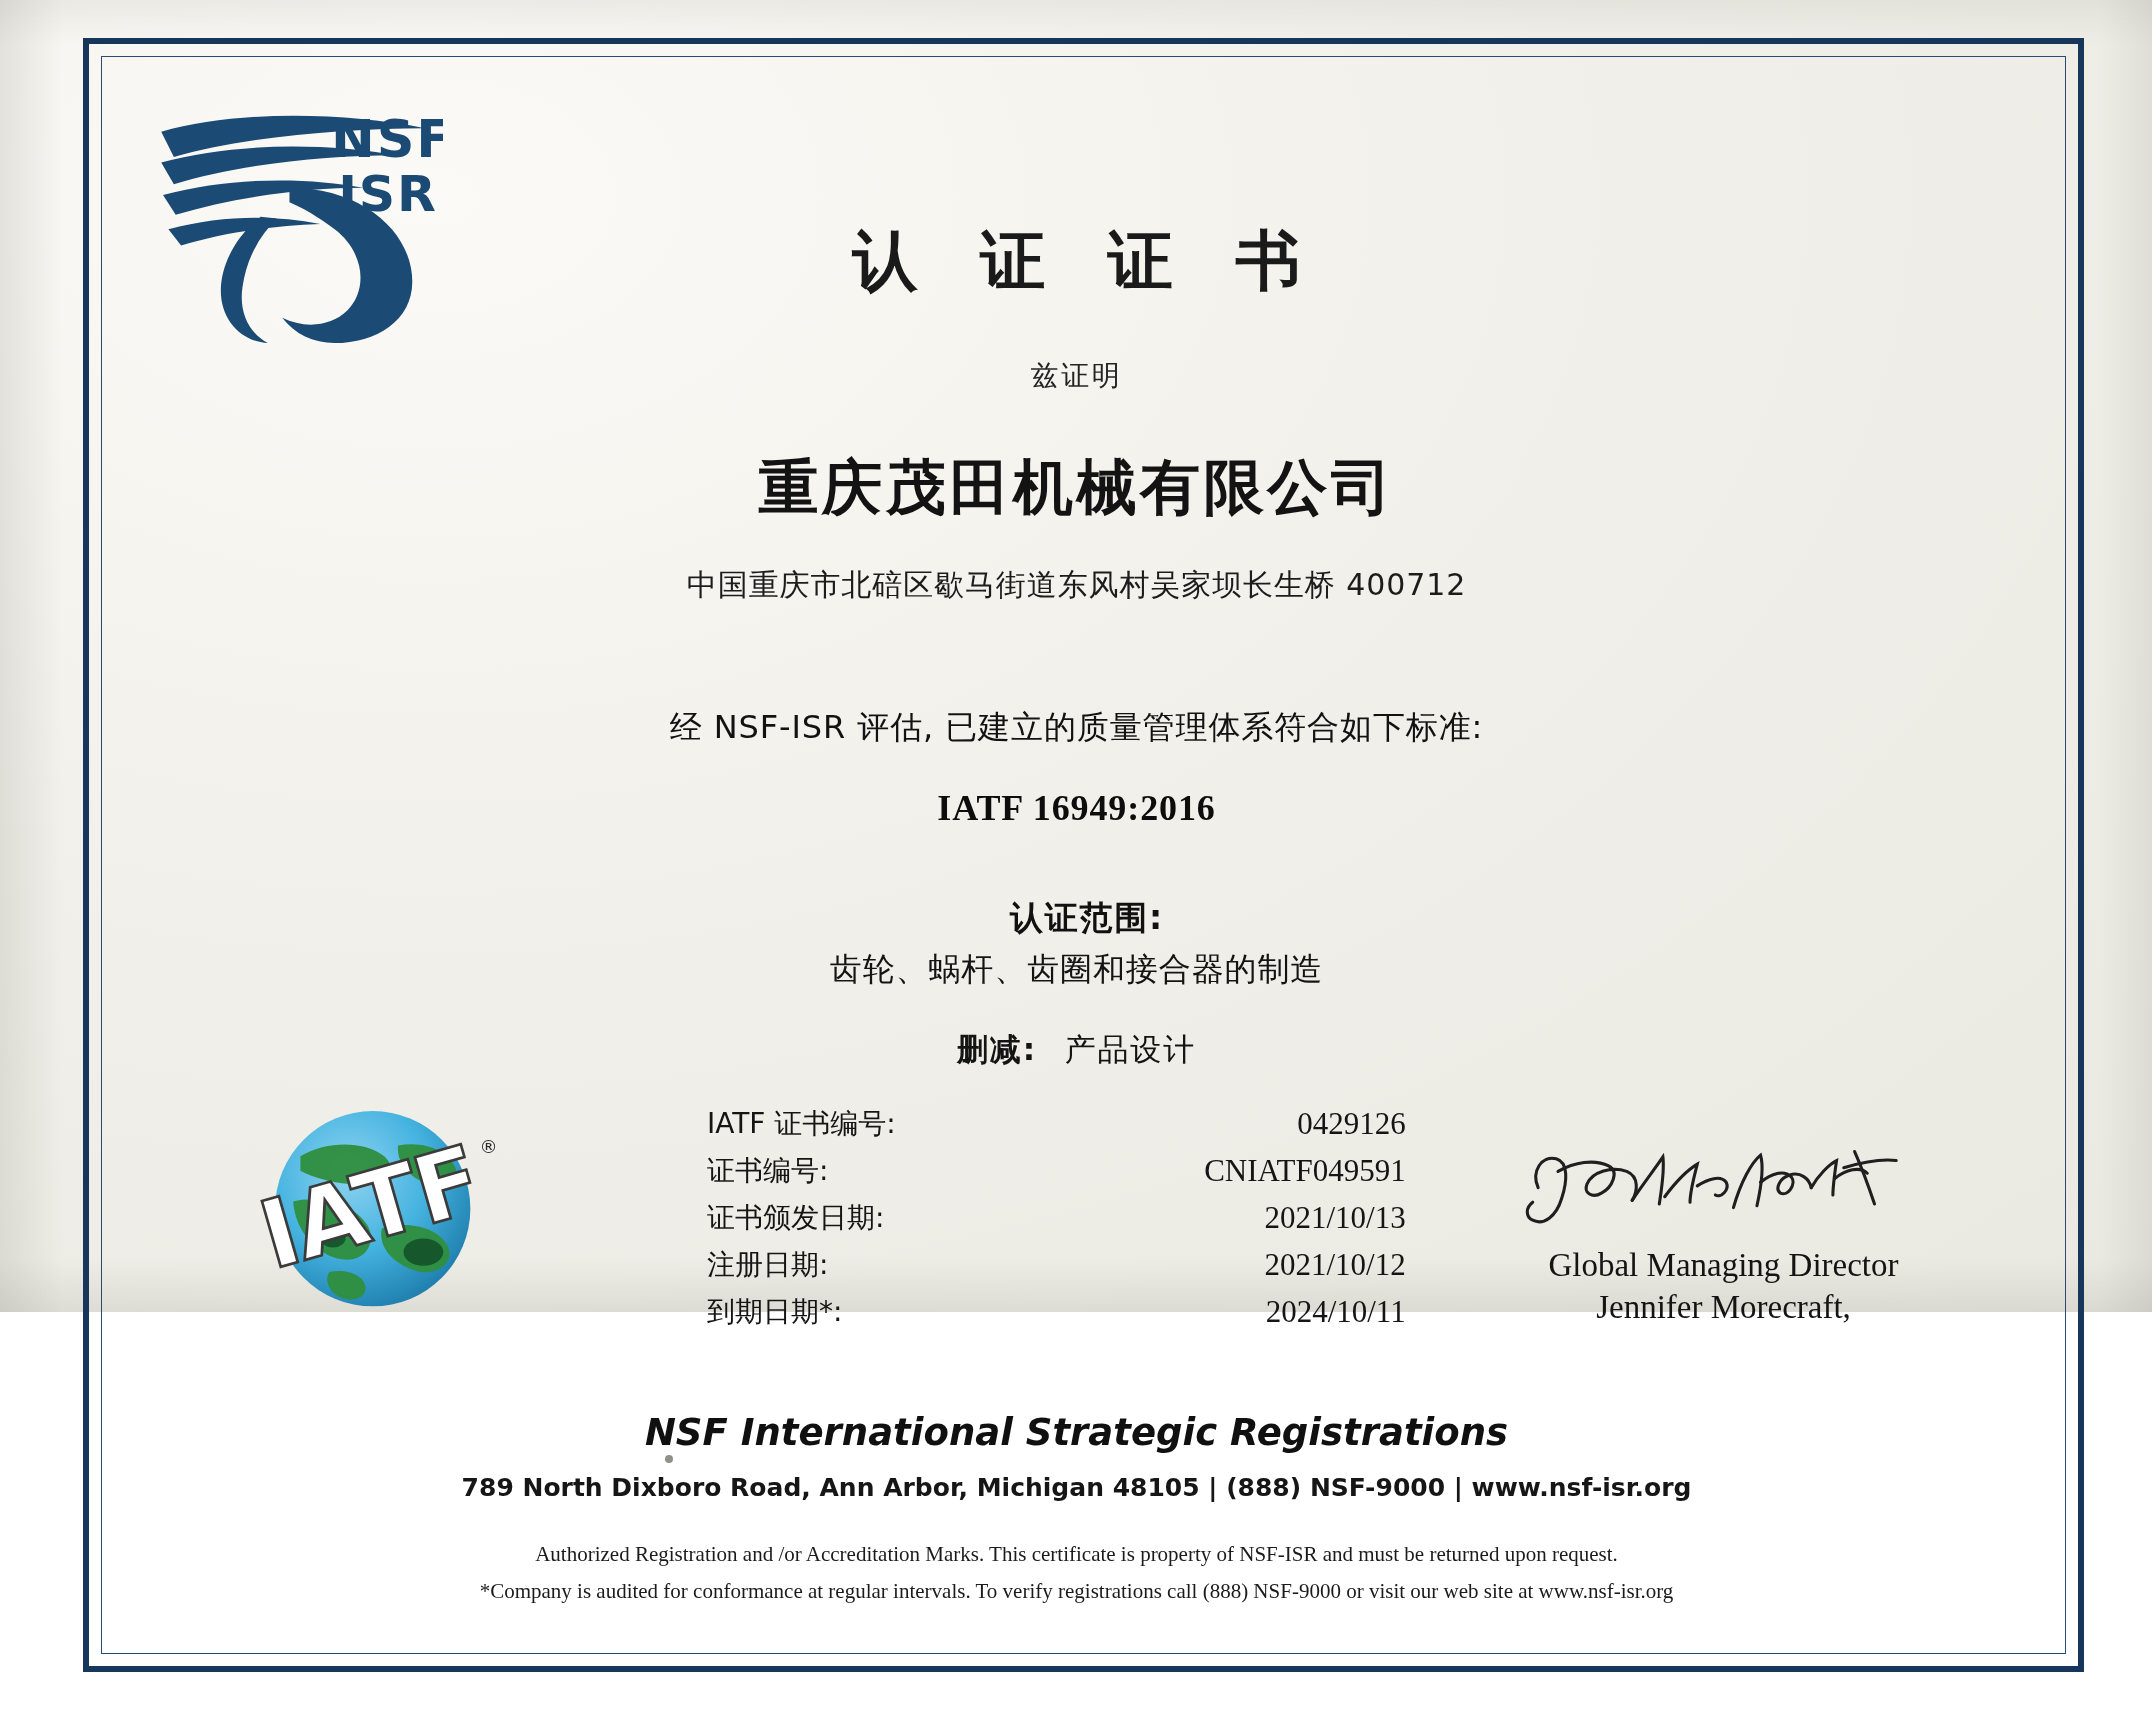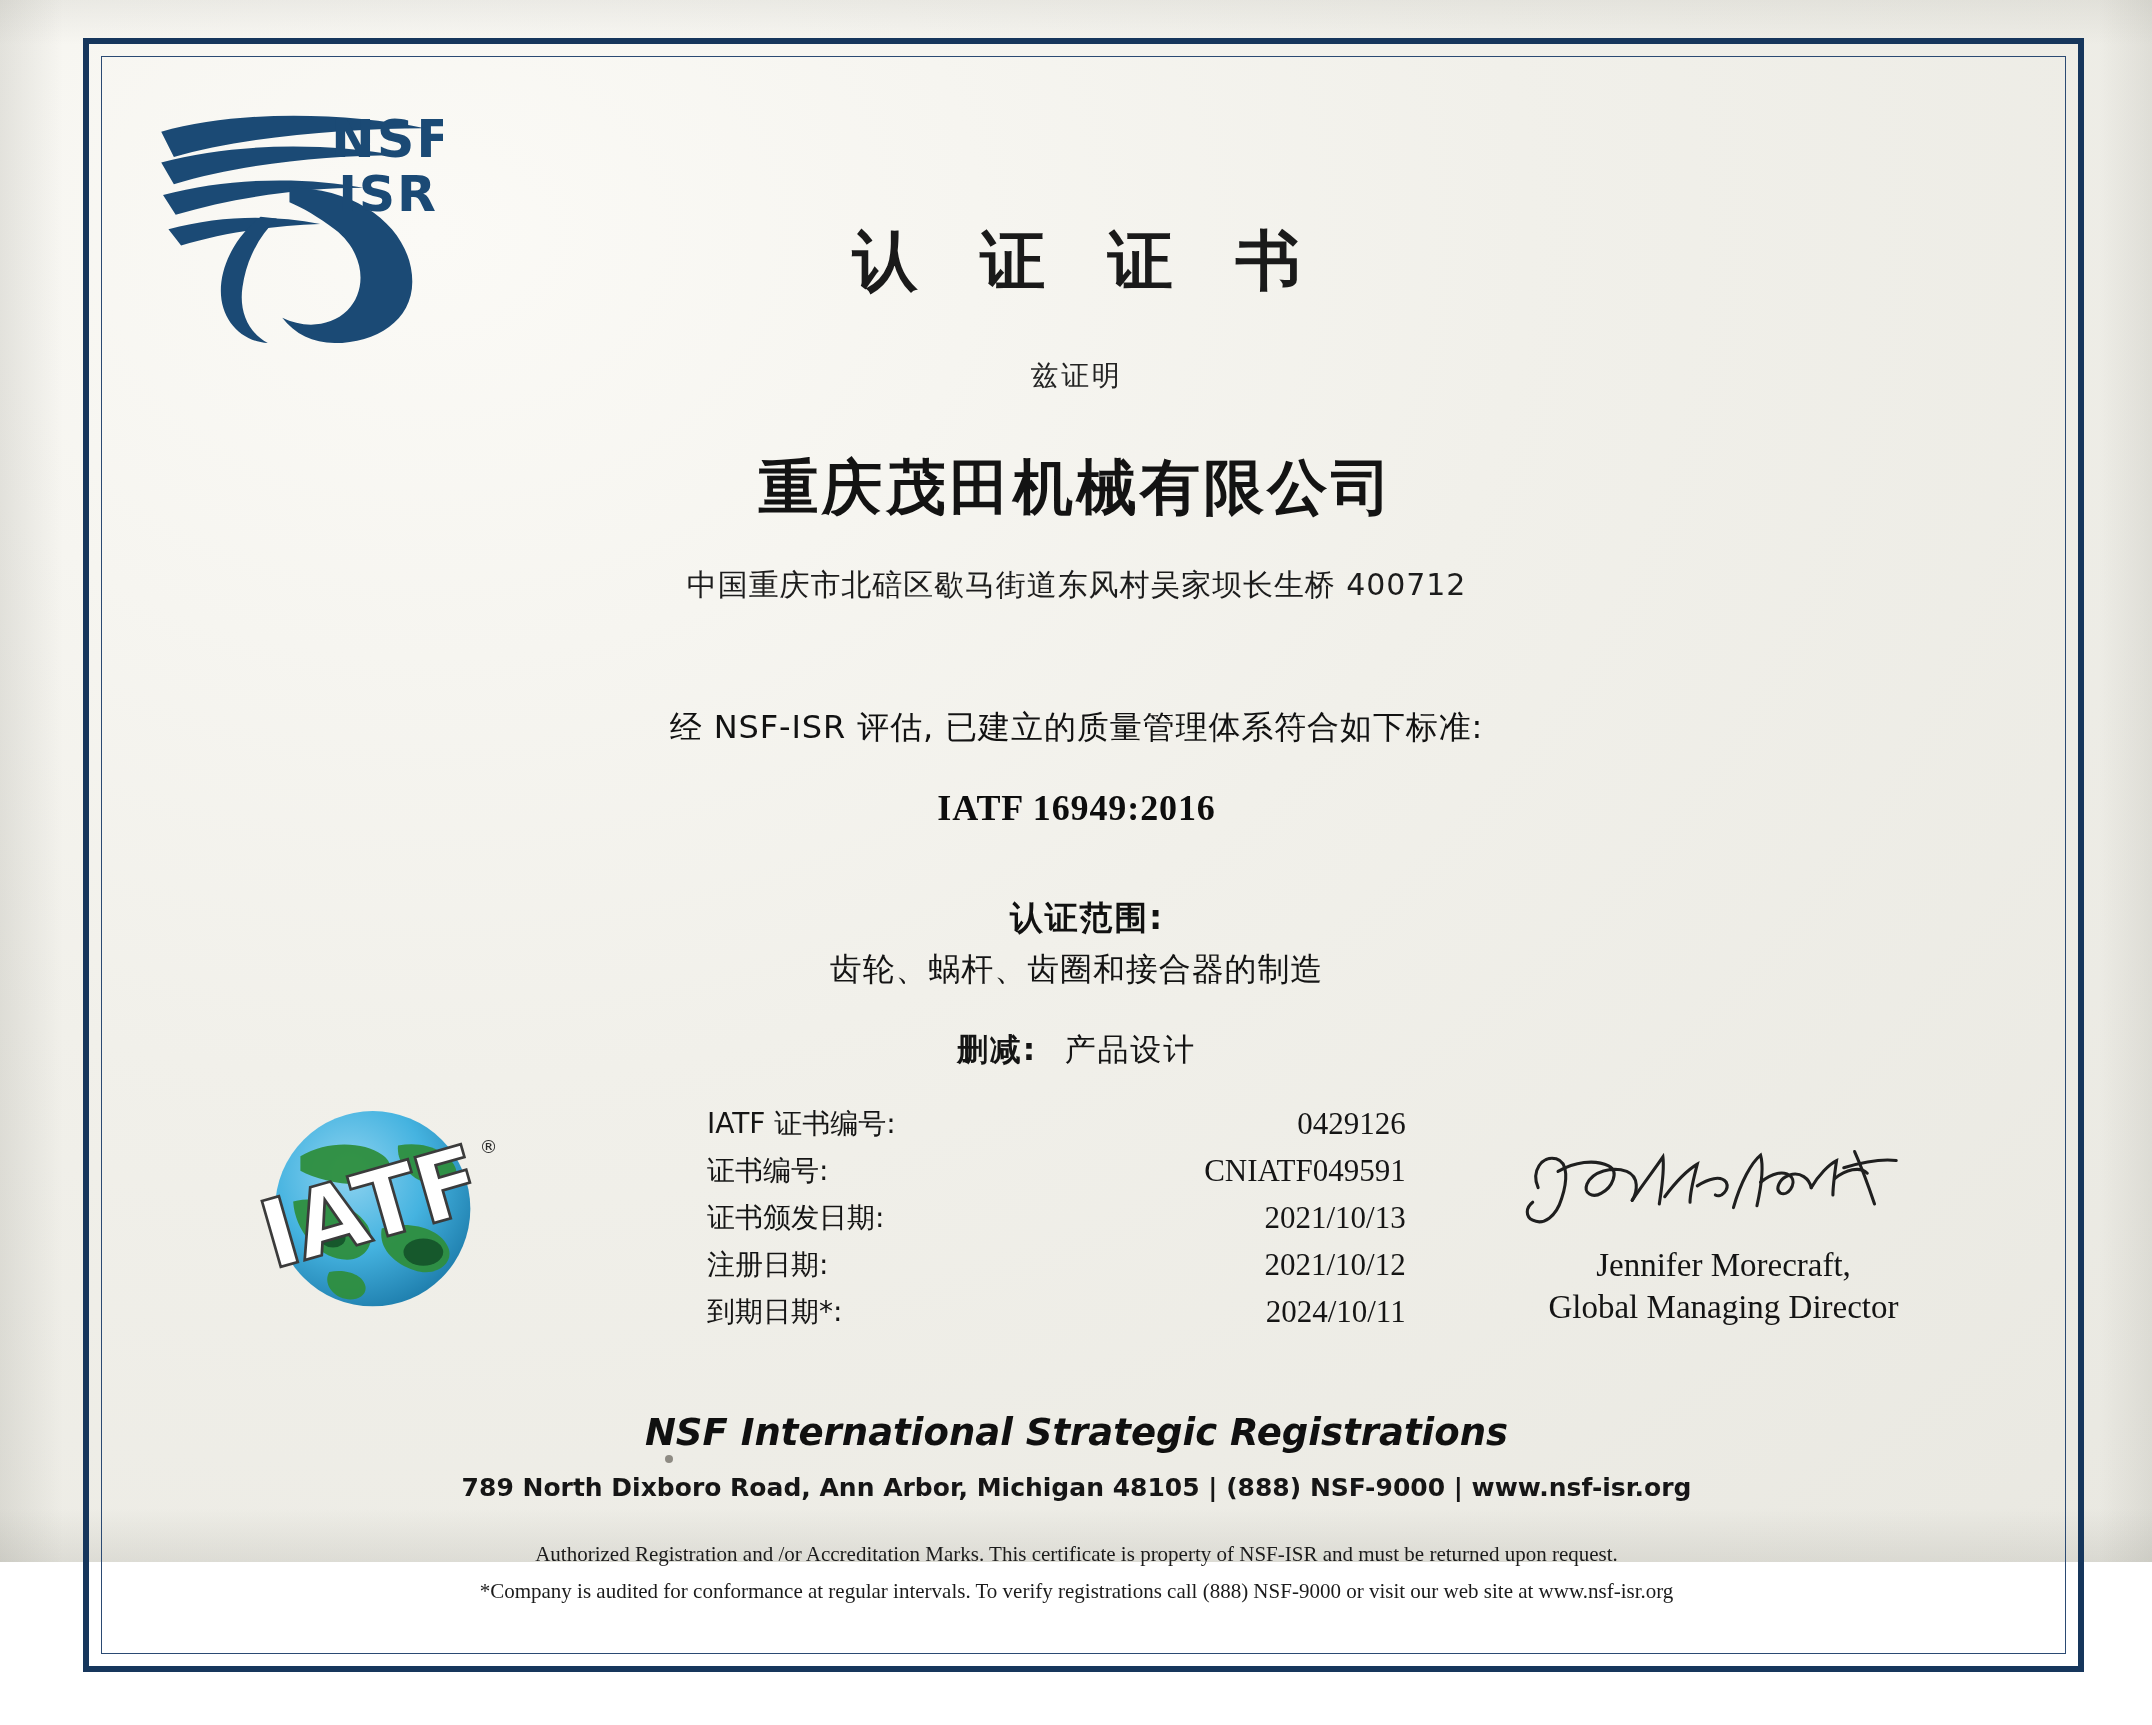--- a/index.html
+++ b/index.html
@@ -11,21 +11,21 @@
     width: 2153px;
     height: 1726px;
     font-family: "Liberation Serif", serif;
     overflow: hidden;
   }
 
   
   .page {
     position: relative;
     width: 2153px;
-    height: 1562px;
+    height: 1312px;
     background: #f3f2ee;
     background-image:
       radial-gradient(ellipse at 20% 15%, #fbfaf6 0%, #f1f0ea 45%, #e9e8e1 100%);
   }
   
   .paper-shade {
     position: absolute;
     inset: 0;
     background:
       linear-gradient(90deg, rgba(120,120,110,0.16) 0px, rgba(255,255,255,0) 63px),
@@ -391,22 +391,22 @@
           <path d="M246,80 C254,52 266,30 276,22 C280,36 276,60 272,78"></path>
           <path d="M276,52 C288,42 302,38 310,46 C316,54 306,68 298,64
                    C292,60 296,48 308,44 C320,40 330,48 332,58"></path>
           <path d="M332,58 C340,44 352,32 360,28 C358,42 356,56 356,66"></path>
           <path d="M358,48 C370,38 386,34 394,42"></path>
           <path d="M380,18 C388,36 396,58 402,76"></path>
           <path d="M368,36 C388,30 410,26 426,28"></path>
         </g>
       </svg>
     </div>
+    <div class="sig-name">Global Managing Director</div>
     <div class="sig-name">Jennifer Morecraft,</div>
-    <div class="sig-name">Global Managing Director</div>
   </div>
 
   <div class="footer-org">NSF International Strategic Registrations</div>
   <div class="footer-addr">789 North Dixboro Road, Ann Arbor, Michigan 48105 | (888) NSF-9000 | www.nsf-isr.org</div>
   <div class="footer-note1">Authorized Registration and /or Accreditation Marks. This certificate is property of NSF-ISR and must be returned upon request.</div>
   <div class="footer-note2">*Company is audited for conformance at regular intervals. To verify registrations call (888) NSF-9000 or visit our web site at www.nsf-isr.org</div>
 
   <div class="speck" style="left:665px; top:1455px;"></div>
 
 </div>

